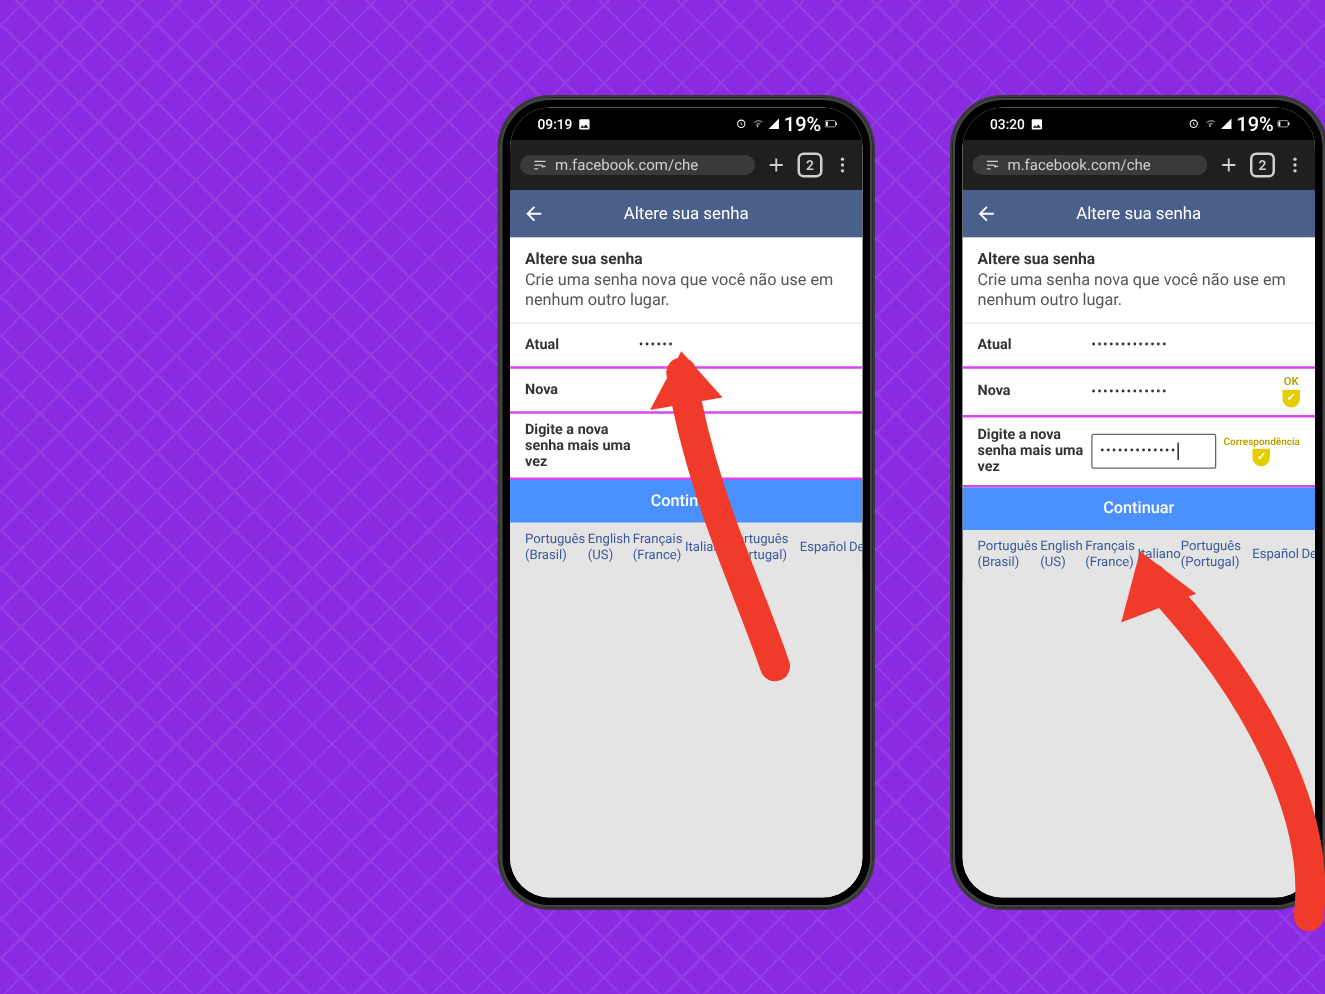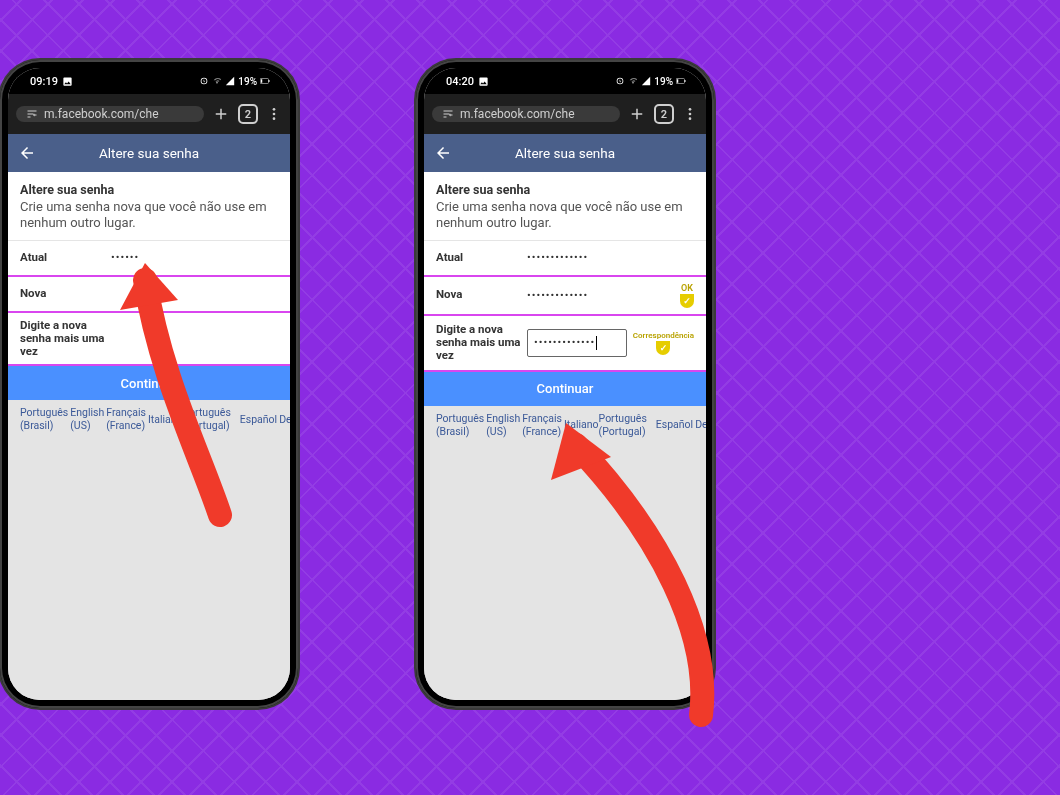--- a/index.html
+++ b/index.html
@@ -15,24 +15,24 @@
       inset: 0;
       opacity: 0.08;
       background-image: repeating-linear-gradient(45deg, transparent 0 20px, #fff 20px 22px),
                         repeating-linear-gradient(-45deg, transparent 0 20px, #fff 20px 22px);
       pointer-events: none;
     }
     .phones {
       position: absolute;
       inset: 0;
       display: flex;
-      justify-content: flex-start;
-      gap: 118px;
+      justify-content: flex-end;
+      gap: 64px;
       align-items: flex-start;
-      padding-top: 60px;
+      padding-top: 78px;
     }
     .phone {
       width: 298px;
       height: 648px;
       background: #000;
       border-radius: 40px;
       padding: 8px;
       box-shadow: 0 0 0 2px #3a3a3a, inset 0 0 0 2px #444;
       position: relative;
     }
@@ -61,21 +61,21 @@
       background: #000;
       color: #fff;
       font-size: 11px;
       font-weight: 500;
       display: flex;
       align-items: center;
       justify-content: space-between;
       padding: 0 20px 0 22px;
     }
     .status-left { display: flex; align-items: center; gap: 4px; }
-    .status-right { display: flex; align-items: center; gap: 3px; font-size: 10px;}
+    .status-right { display: flex; align-items: center; gap: 3px; font-size: 16px;}
     .status-right svg { width: 10px; height: 10px; }
 
     .browserbar {
       height: 40px;
       background: #1f1f1f;
       display: flex;
       align-items: center;
       padding: 0 8px;
       gap: 8px;
     }
@@ -319,21 +319,21 @@
       <path d="M 20 55 L 45 8 L 78 45 Z" fill="#f03a2a"></path>
     </svg>
   </div>
 
   <div class="phone">
     <div class="screen">
       <div class="notch"></div>
 
       <div class="statusbar">
         <div class="status-left">
-          <span>04:20</span>
+          <span>03:20</span>
           <svg width="11" height="11" viewBox="0 0 24 24" fill="#fff">
               <path d="M21 19V5a2 2 0 0 0-2-2H5a2 2 0 0 0-2 2v14a2 2 0 0 0 2 2h14a2 2 0 0 0 2-2zM8.5 13.5l2.5 3 3.5-4.5L19 18H5l3.5-4.5z"></path>
             </svg>
         </div>
         <div class="status-right">
           <svg viewBox="0 0 24 24" fill="#fff">
               <path d="M12 4a8 8 0 1 0 8 8 8 8 0 0 0-8-8zm0 14a6 6 0 1 1 6-6 6 6 0 0 1-6 6zm.5-9H11v4l3 2 .75-1.23-2.25-1.37z"></path>
             </svg>
           <svg viewBox="0 0 24 24" fill="#fff">
               <path d="M12 18l2-2a2.83 2.83 0 0 0-4 0zm-4-4l2-2a5.66 5.66 0 0 1 8 0l-2 2a2.83 2.83 0 0 0-4 0zm-4-4l2-2a11.31 11.31 0 0 1 16 0l-2 2a8.49 8.49 0 0 0-12 0z" opacity=".5"></path>

